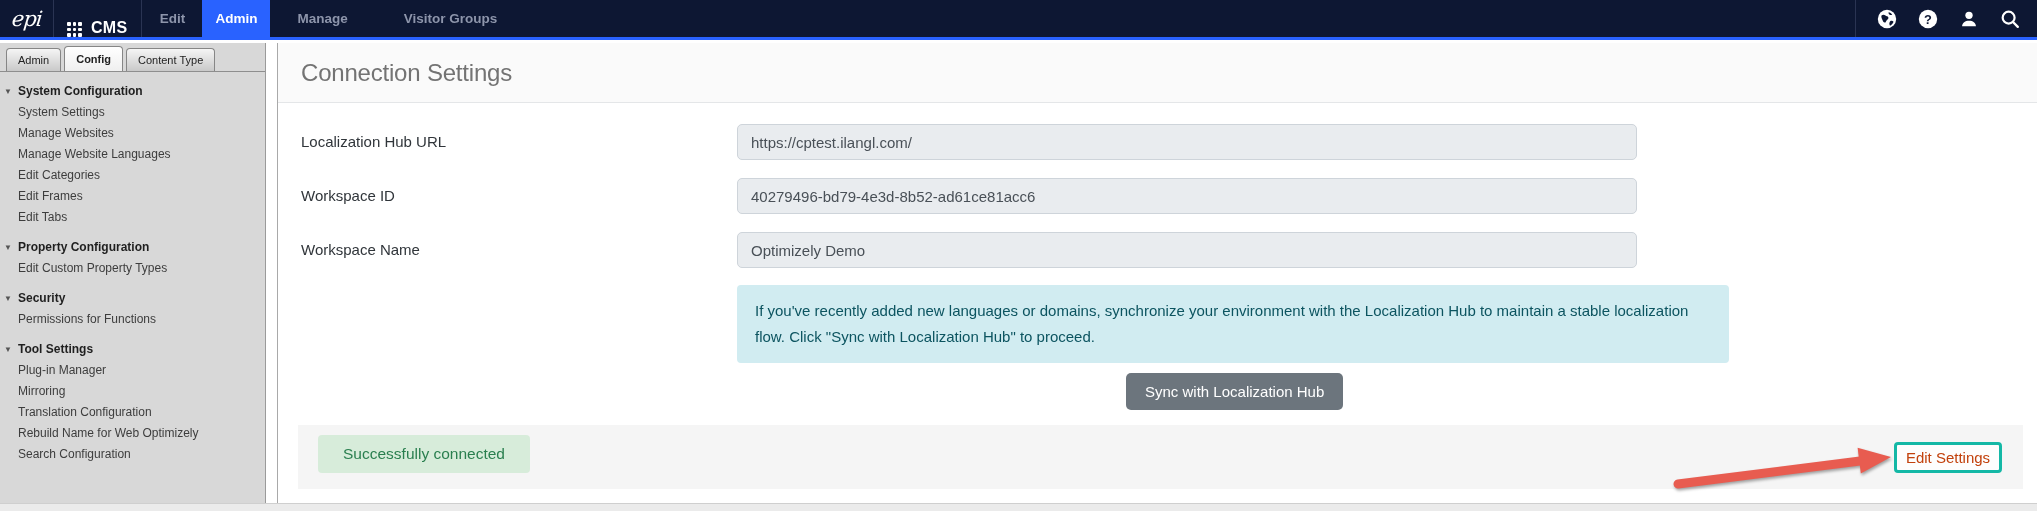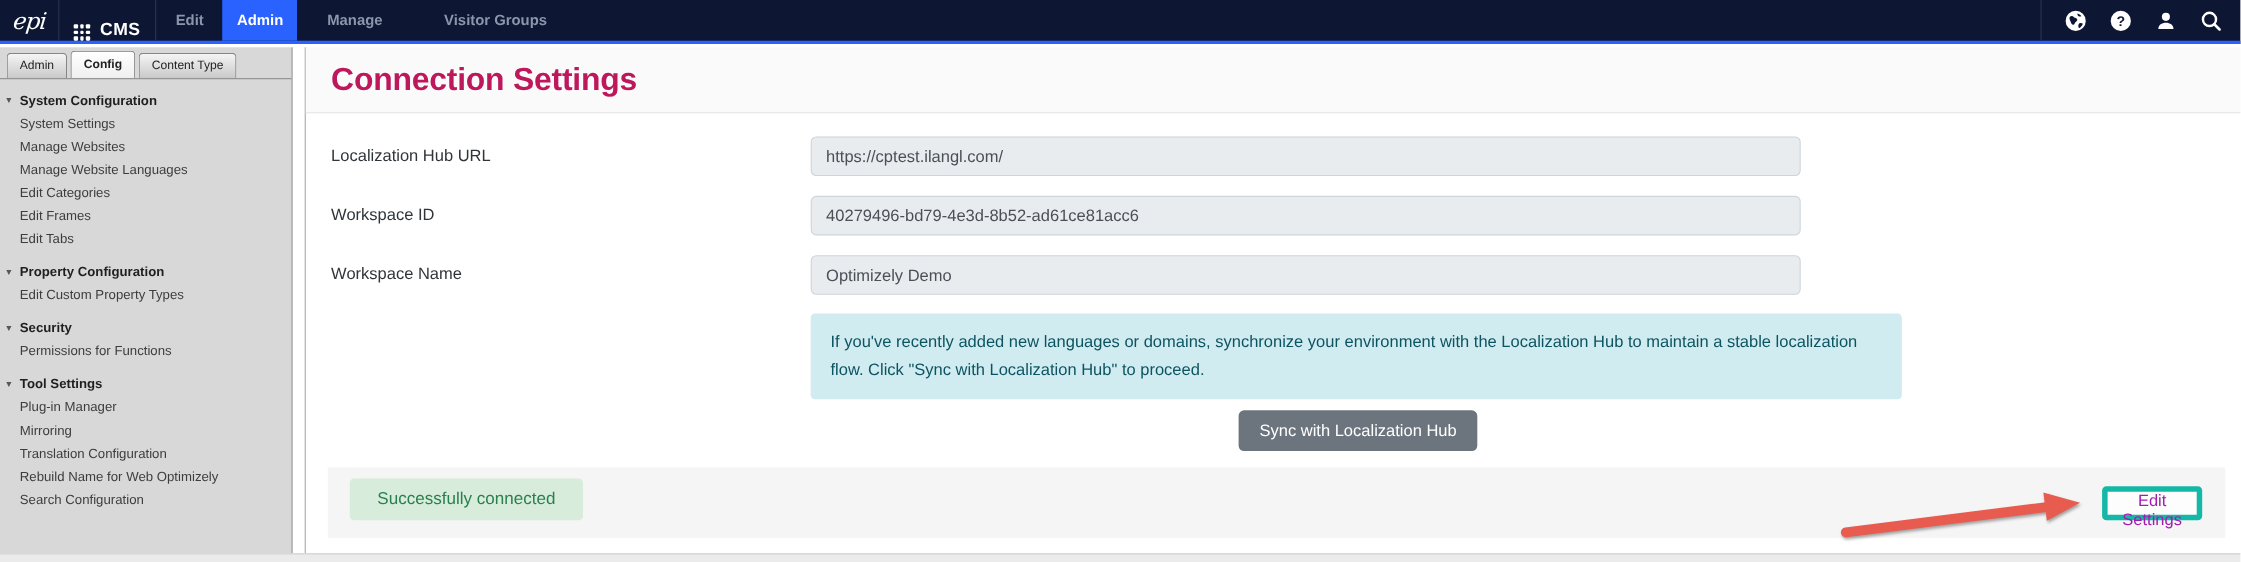--- a/index.html
+++ b/index.html
@@ -46,21 +46,21 @@
                  font-size:12px; font-weight:bold; color:#1f1f1f; cursor:pointer; }
   .tree-header .tri { position:absolute; left:4px; top:0; font-size:8px; color:#555; font-weight:normal; }
   .tree-item { height:21px; line-height:21px; padding-left:18px; font-size:12px;
                color:#3d3d3d; cursor:pointer; white-space:nowrap; }
 
   
   .main { position:absolute; left:277px; top:43px; right:0; bottom:8px;
           background:#ffffff; border-left:1px solid #a9a9a9; }
   .main-header { height:60px; line-height:60px; padding-left:23px;
                  background:#fafafa; border-bottom:1px solid #e4e6e8; }
-  .main-title { font-size:29px; font-weight:bold; color:#be185d; letter-spacing:-.2px; }
+  .main-title { font-size:24px; font-weight:normal; color:#737373; letter-spacing:-.2px; }
 
   .form-row { position:absolute; left:0; right:0; height:36px; }
   .form-row .lbl { position:absolute; left:23px; top:0; height:36px; line-height:36px;
                    font-size:15px; color:#30353a; }
   .form-row input { position:absolute; left:459px; top:0; width:900px; height:36px;
                     background:#e9ecef; border:1px solid #ced4da; border-radius:5px;
                     padding:0 13px; font-size:15px; color:#495057;
                     font-family:"Liberation Sans","DejaVu Sans",sans-serif; }
   .row-0 { top:81px; } .row-1 { top:135px; } .row-2 { top:189px; }
 
@@ -69,23 +69,23 @@
               color:#0c5460; font-size:15px; line-height:26px; }
   .sync-btn { position:absolute; left:848px; top:330px; height:37px; padding:0 19px;
               background:#6c757d; border:none; border-radius:5px; color:#ffffff;
               font-size:15px; font-family:"Liberation Sans","DejaVu Sans",sans-serif; cursor:pointer; }
 
   .footer-bar { position:absolute; left:20px; right:14px; top:382px; height:64px;
                 background:#f5f5f5; }
   .status-badge { position:absolute; left:20px; top:10px; height:38px; line-height:38px;
                   padding:0 25px; background:#d7ecda; border-radius:4px;
                   color:#2a7f4f; font-size:15.5px; }
-  .edit-btn { position:absolute; right:21px; top:17px; width:91px; height:31px;
-              background:#fdfdfd; border:5px solid #14b8a6; border-radius:4px;
-              color:#a21caf; font-size:15px; font-family:"Liberation Sans","DejaVu Sans",sans-serif;
+  .edit-btn { position:absolute; right:21px; top:17px; width:108px; height:31px;
+              background:#fdfdfd; border:3px solid #14b8a6; border-radius:4px;
+              color:#c2410c; font-size:15px; font-family:"Liberation Sans","DejaVu Sans",sans-serif;
               cursor:pointer; }
 
   .arrow-svg { position:absolute; left:1650px; top:445px; width:260px; height:58px;
                pointer-events:none; filter:drop-shadow(1px 2px 1.5px rgba(0,0,0,.35)); }
 
   .bottom-strip { position:absolute; left:0; right:0; bottom:0; height:8px;
                   background:#ebebeb; border-top:1px solid #cfcfcf; }
 </style>
 </head>
 <body>

